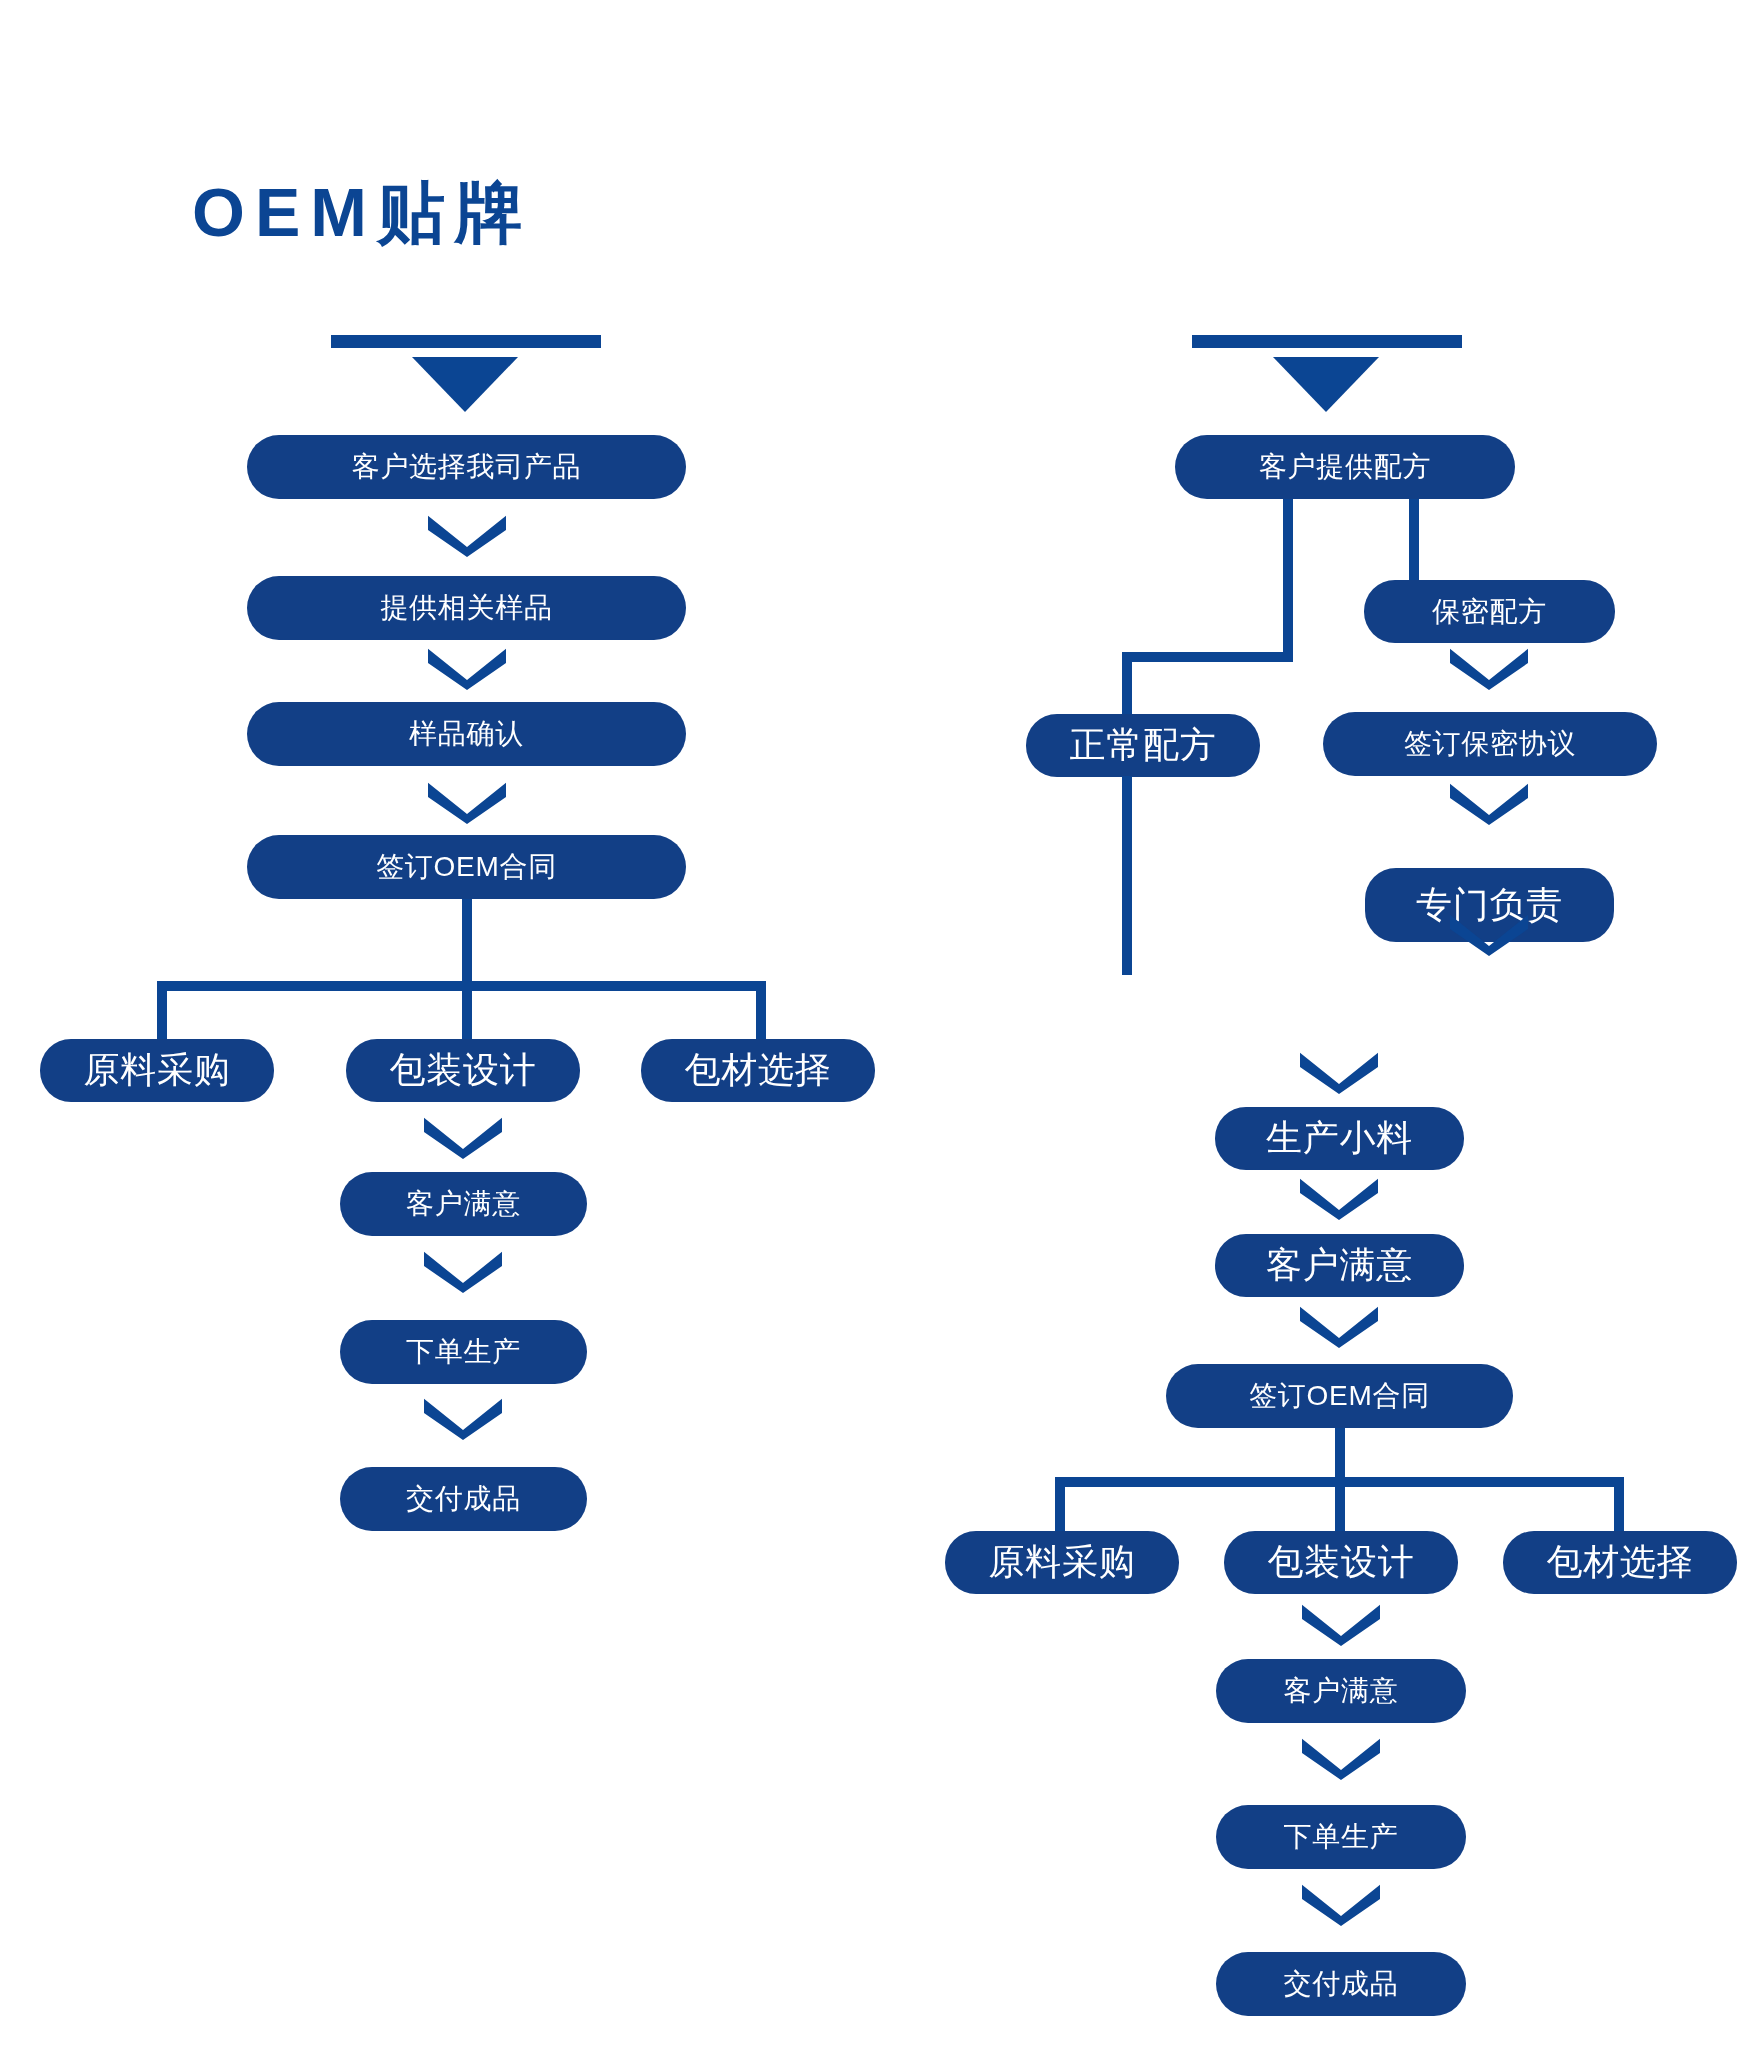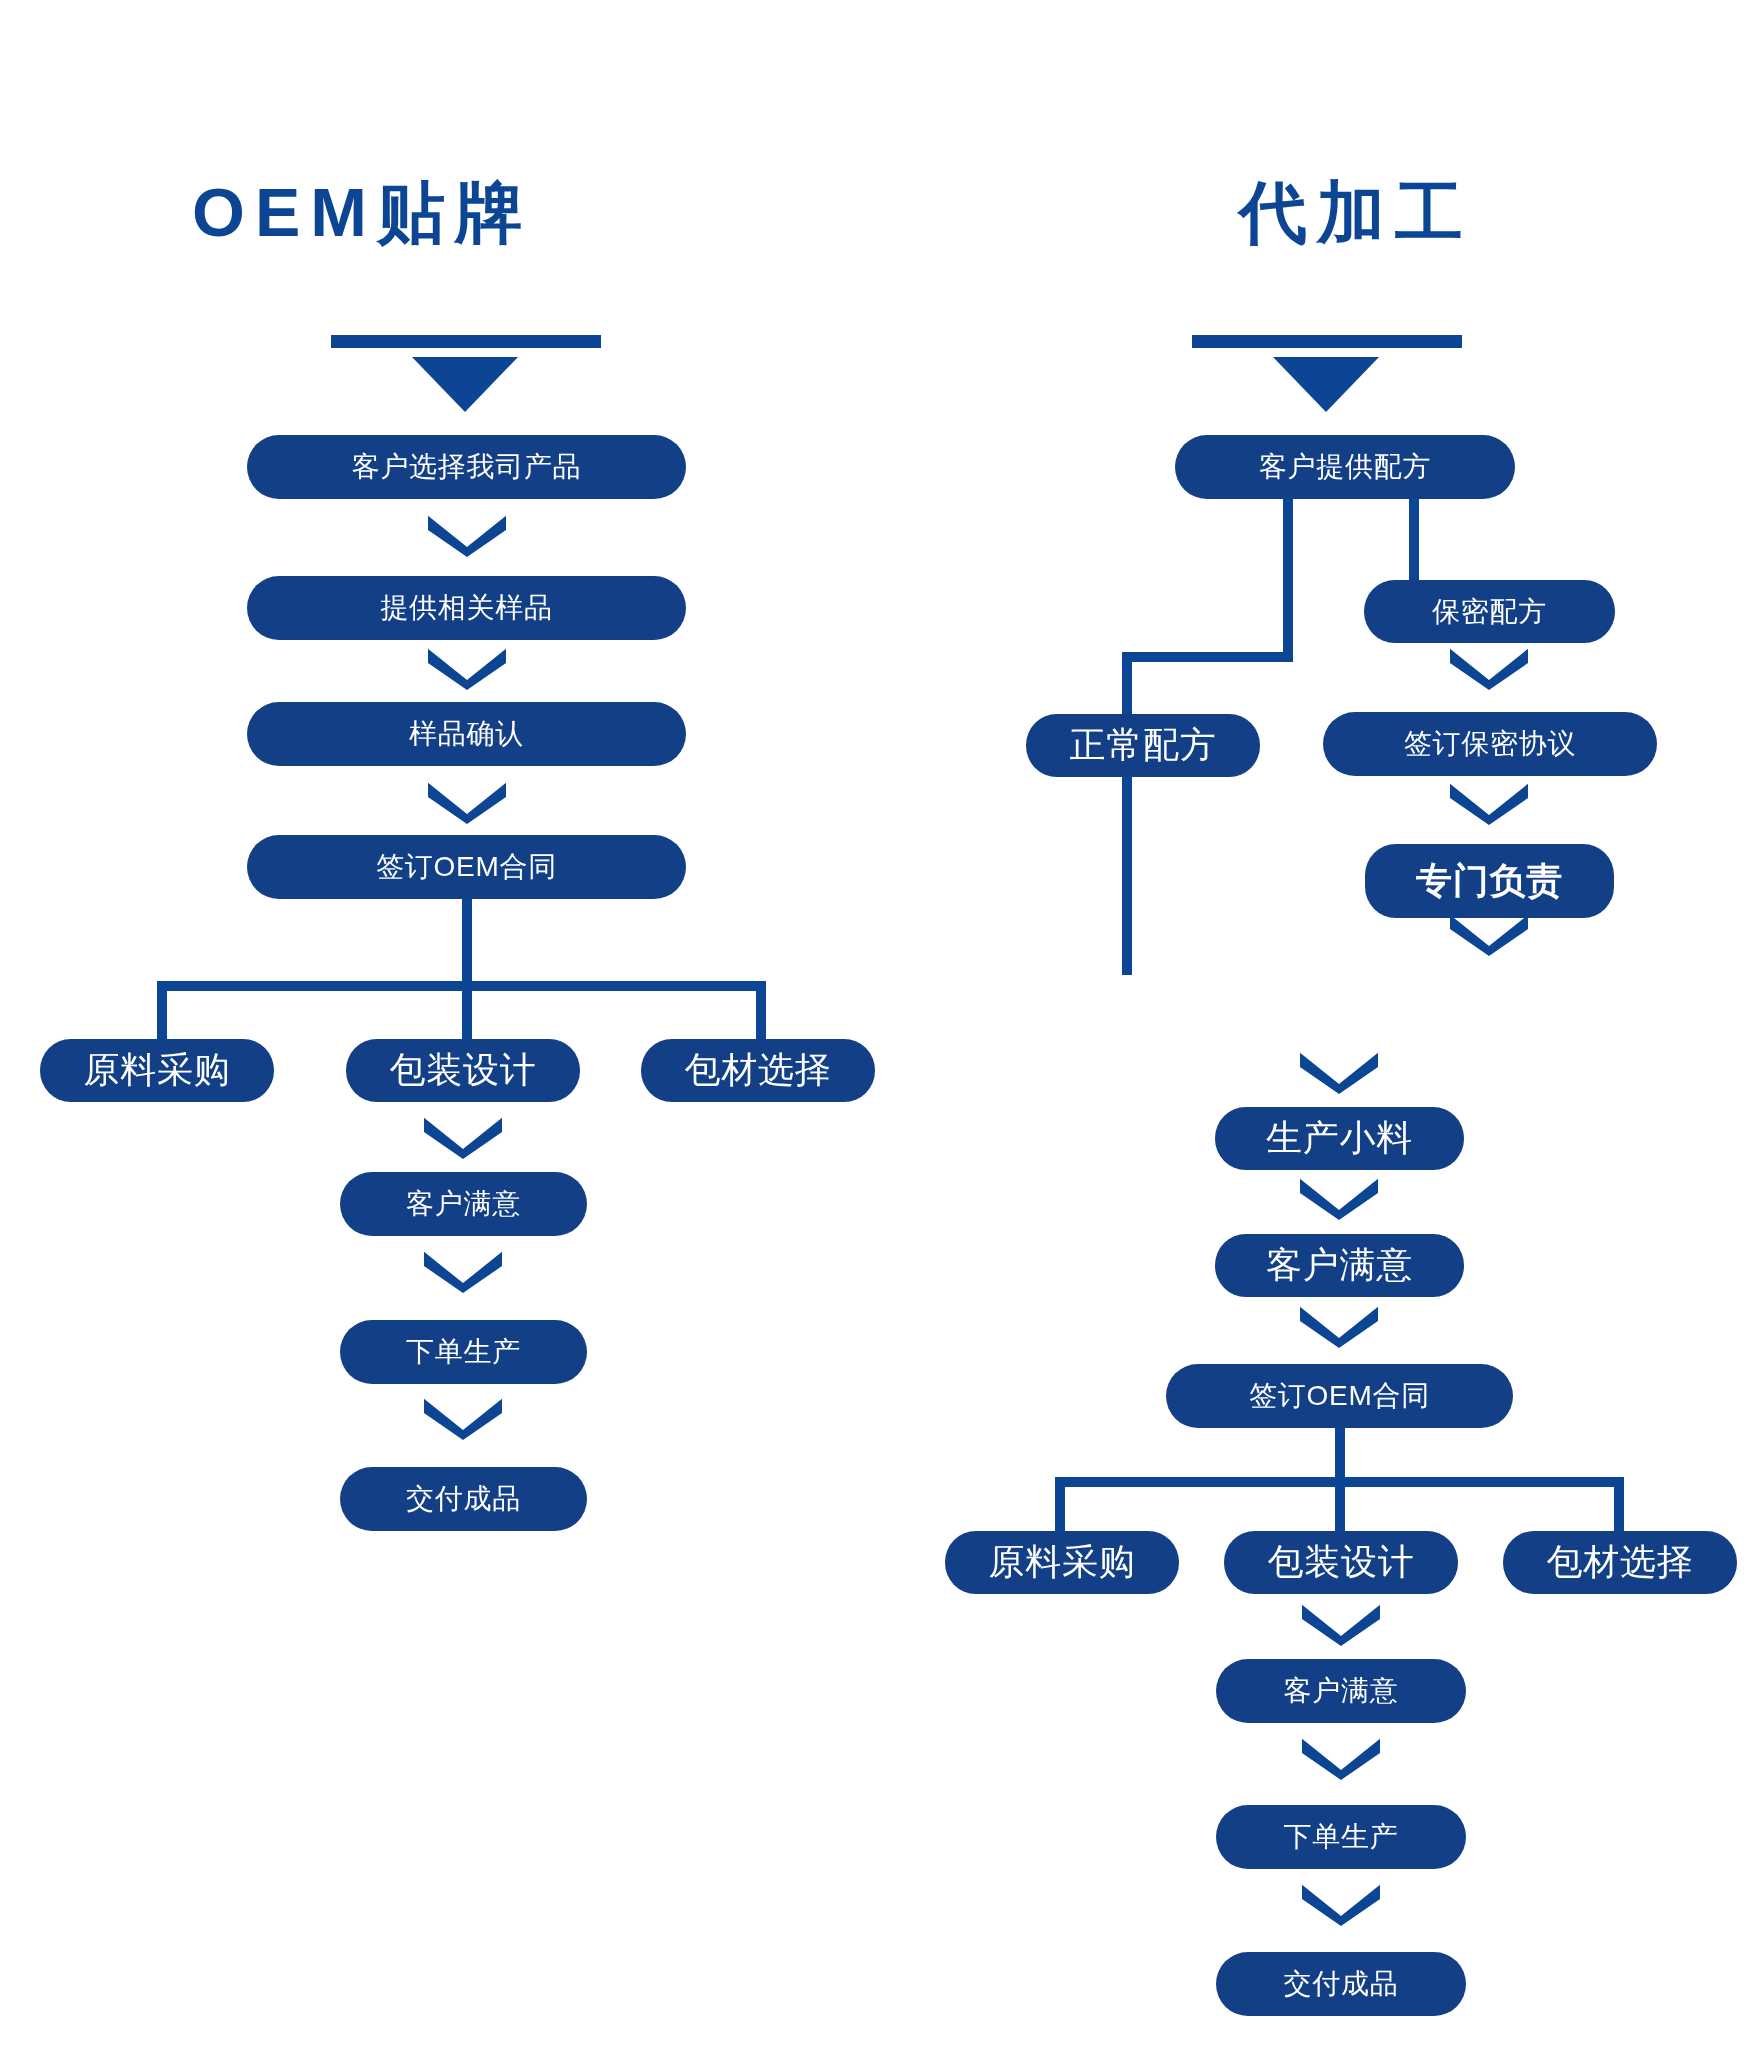--- a/index.html
+++ b/index.html
@@ -116,21 +116,20 @@
 
   <div class="node" style="left:340px;top:1320px;width:247px;height:64px;border-radius:32px;">下单生产</div>
   <div class="chev" style="left:424px;top:1396px;">
     <svg width="78" height="44" viewBox="0 0 110 62">
         <path d="M0 4 L55 48 L110 4 L110 24 L55 62 L0 24 Z" fill="#0b4593"></path>
       </svg>
   </div>
 
   <div class="node" style="left:340px;top:1467px;width:247px;height:64px;border-radius:32px;">交付成品</div>
 
-  <div class="col-title" style="left:1136px;top:178px;width:440px;">代加工</div>
 
   <div class="title-bar" style="left:1192px;top:335px;width:270px;"></div>
   <div class="title-tri" style="left:1273px;top:357px;"></div>
 
   <div class="node" style="left:1175px;top:435px;width:340px;height:64px;border-radius:32px;">客户提供配方</div>
 
   <div class="line vline" style="left:1283px;top:499px;height:163px;"></div>
   <div class="line hline" style="left:1122px;top:652px;width:170px;"></div>
   <div class="line vline" style="left:1122px;top:652px;height:81px;"></div>
 
@@ -147,21 +146,21 @@
 
   <div class="line vline" style="left:1122px;top:776px;height:199px;"></div>
 
   <div class="node" style="left:1323px;top:712px;width:334px;height:64px;border-radius:32px;">签订保密协议</div>
   <div class="chev" style="left:1450px;top:781px;">
     <svg width="78" height="44" viewBox="0 0 110 62">
         <path d="M0 4 L55 48 L110 4 L110 24 L55 62 L0 24 Z" fill="#0b4593"></path>
       </svg>
   </div>
 
-  <div class="node small" style="left:1365px;top:844px;width:249px;height:74px;border-radius:31px;font-weight:bold;">专门负责</div>
+  <div class="node small" style="left:1365px;top:868px;width:249px;height:74px;border-radius:31px;">专门负责</div>
   <div class="chev" style="left:1450px;top:912px;">
     <svg width="78" height="44" viewBox="0 0 110 62">
         <path d="M0 4 L55 48 L110 4 L110 24 L55 62 L0 24 Z" fill="#0b4593"></path>
       </svg>
   </div>
 
   <div class="chev" style="left:1300px;top:1050px;">
     <svg width="78" height="44" viewBox="0 0 110 62">
         <path d="M0 4 L55 48 L110 4 L110 24 L55 62 L0 24 Z" fill="#0b4593"></path>
       </svg>

